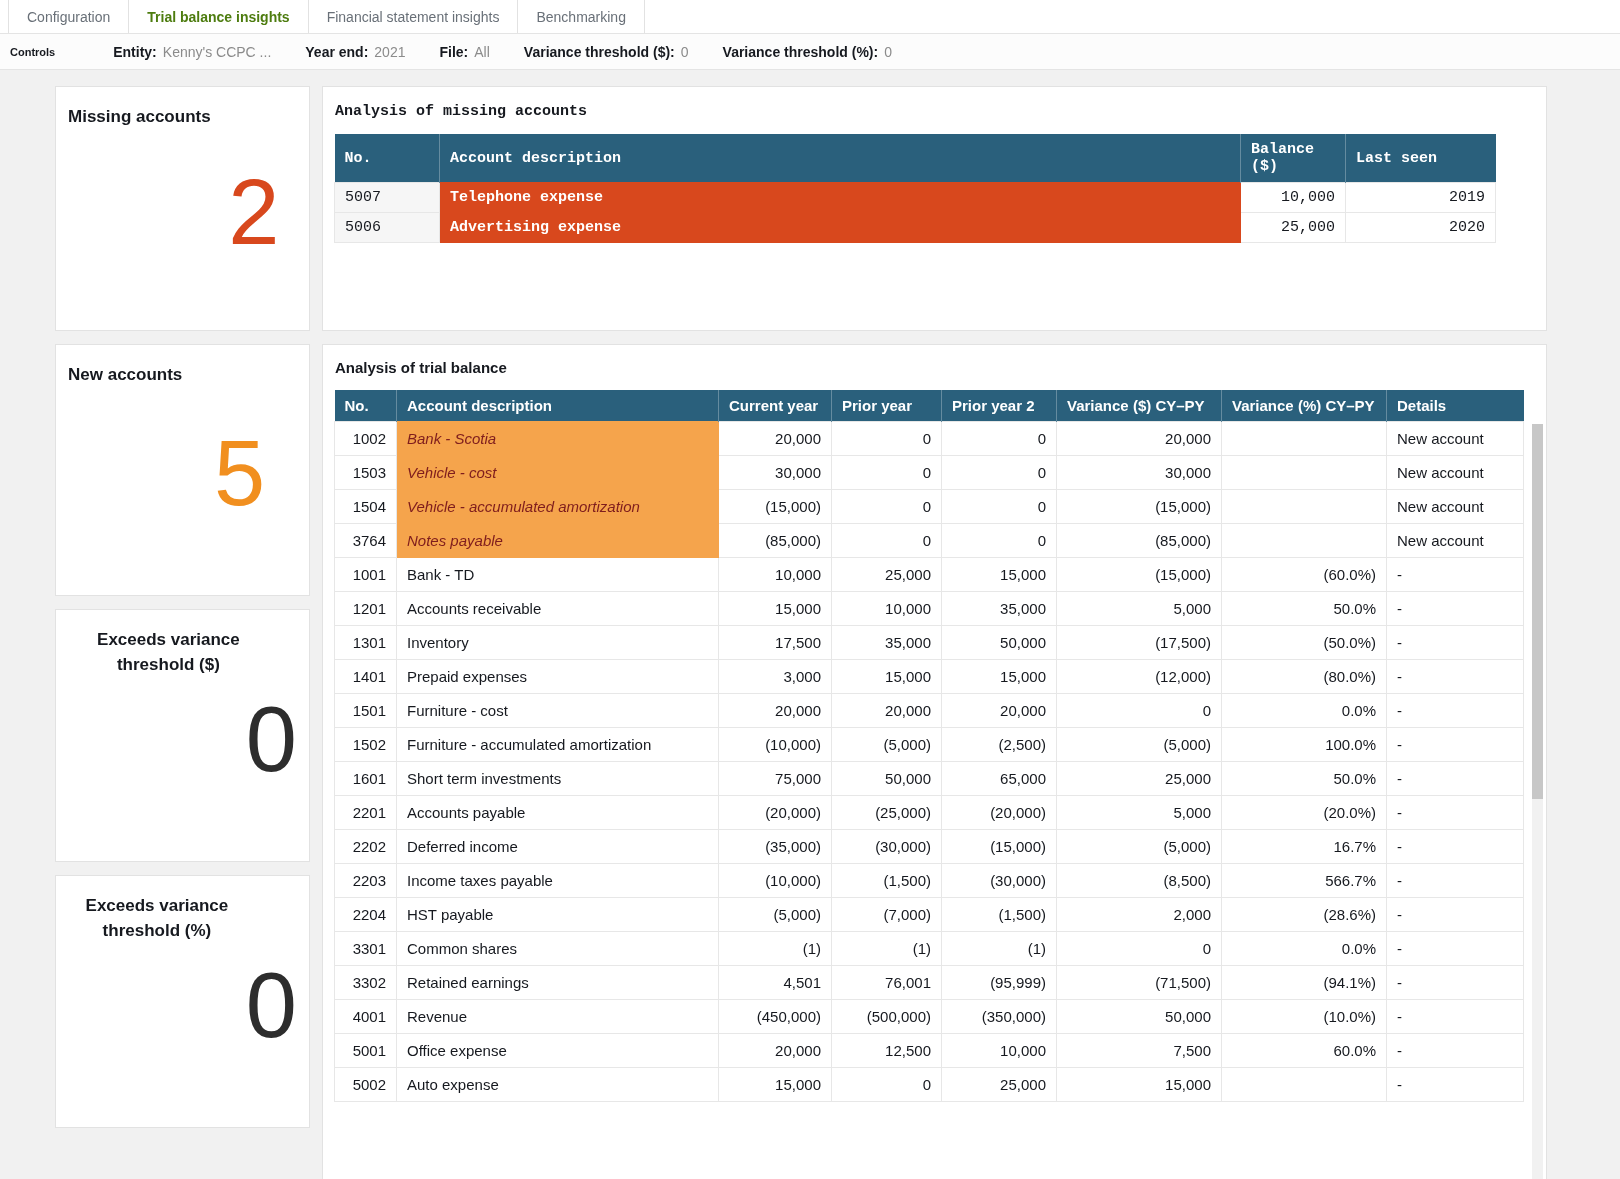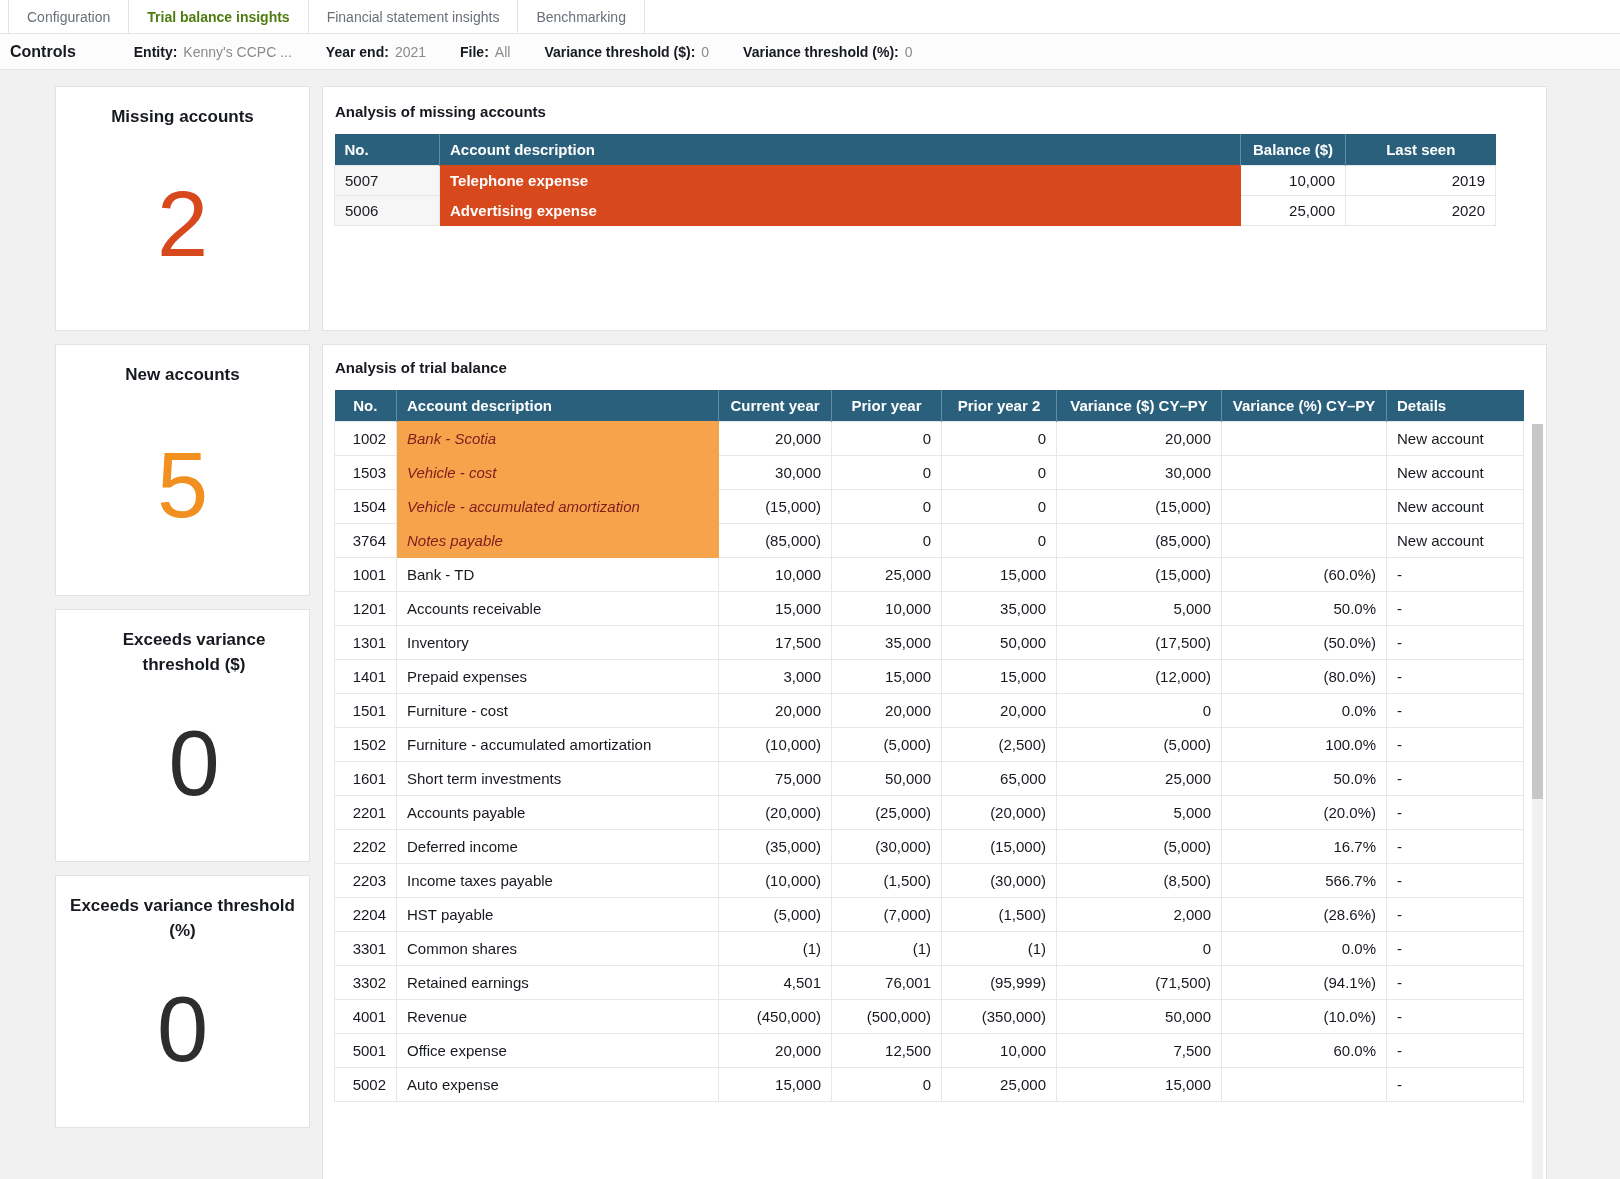--- a/index.html
+++ b/index.html
@@ -10,49 +10,49 @@
   .tabbar { display:flex; align-items:stretch; height:34px; background:#ffffff;
             border-bottom:1px solid #e4e4e4; }
   .tab { display:flex; align-items:center; padding:0 18px; font-size:14px; color:#697078;
          border-right:1px solid #e2e2e2; cursor:pointer; white-space:nowrap; }
   .tab:first-child { border-left:1px solid #e2e2e2; margin-left:8px; }
   .tab.active { color:#4d7c0f; font-weight:bold; }
 
   
   .controls-bar { display:flex; align-items:center; height:36px; background:#fcfcfc;
                   border-bottom:1px solid #e4e4e4; padding:0 10px; font-size:14px; }
-  .controls-title { font-weight:bold; font-size:16px; margin:0 58px 0 0; }
+  .controls-title { font-weight:bold; font-size:11px; margin:0 58px 0 0; }
   .ctl-field { display:inline-flex; margin-right:34px; white-space:nowrap; }
   .ctl-label { font-weight:bold; margin-right:6px; }
   .ctl-value { color:#8b8b8b; }
 
   
   .content { display:flex; gap:12px; padding:16px 73px 0 55px; }
   .left-col { flex:0 0 255px; width:255px; }
   .right-col { flex:1; display:flex; flex-direction:column; min-width:0; }
   .card { background:#fff; border:1px solid #e2e2e2; }
 
   
-  .summary-card { display:flex; flex-direction:column; margin-bottom:13px; padding:18px 12px 12px; }
+  .summary-card { display:flex; flex-direction:row; margin-bottom:13px; padding:18px 12px 12px; }
   .summary-card:nth-child(1){ height:245px; }
   .summary-card:nth-child(2){ height:252px; }
   .summary-card:nth-child(3){ height:253px;padding-left:35px; }
   .summary-card:nth-child(4){ height:253px; }
   .summary-title { font-size:17px; font-weight:bold; text-align:center; line-height:1.45; }
   .summary-value { flex:1; display:flex; align-items:center; justify-content:center;
                    font-size:92px; line-height:1; }
 
   
-  .missing-card { height:245px; margin-bottom:13px; padding:14px 11px; }
+  .missing-card { height:245px; margin-bottom:13px; padding:14px 11px;font-family:Liberation Mono, monospace; }
   .trial-card { height:1200px; padding:12px 11px; position:relative; }
   .section-title { font-size:15px; font-weight:bold; margin:2px 0 14px 1px; }
 
   
   table { border-collapse:collapse; table-layout:fixed; font-size:15px; }
-  th { background:#2a607c; color:#fff; font-weight:bold; text-align:center;
+  th { background:#2a607c; color:#fff; font-weight:bold; text-align:left;
        padding:7px 10px; border-right:1px solid rgba(255,255,255,0.28); }
   th:last-child { border-right:none; }
   td { padding:6px 10px; border:1px solid #e7e7e7; background:#fff; overflow:hidden; white-space:nowrap; }
   .num { text-align:right; }
   .left { text-align:left; }
   .hl-red { background:#d8481d; color:#fff; font-weight:bold; border-color:#d8481d; }
   .hl-orange { background:#f5a44c; color:#7f1d1d; border-color:#f5a44c;font-style:italic; }
 
   #missing-table { width:1162px; }
   #missing-table th:nth-child(1){ width:105px; text-align:left; }

